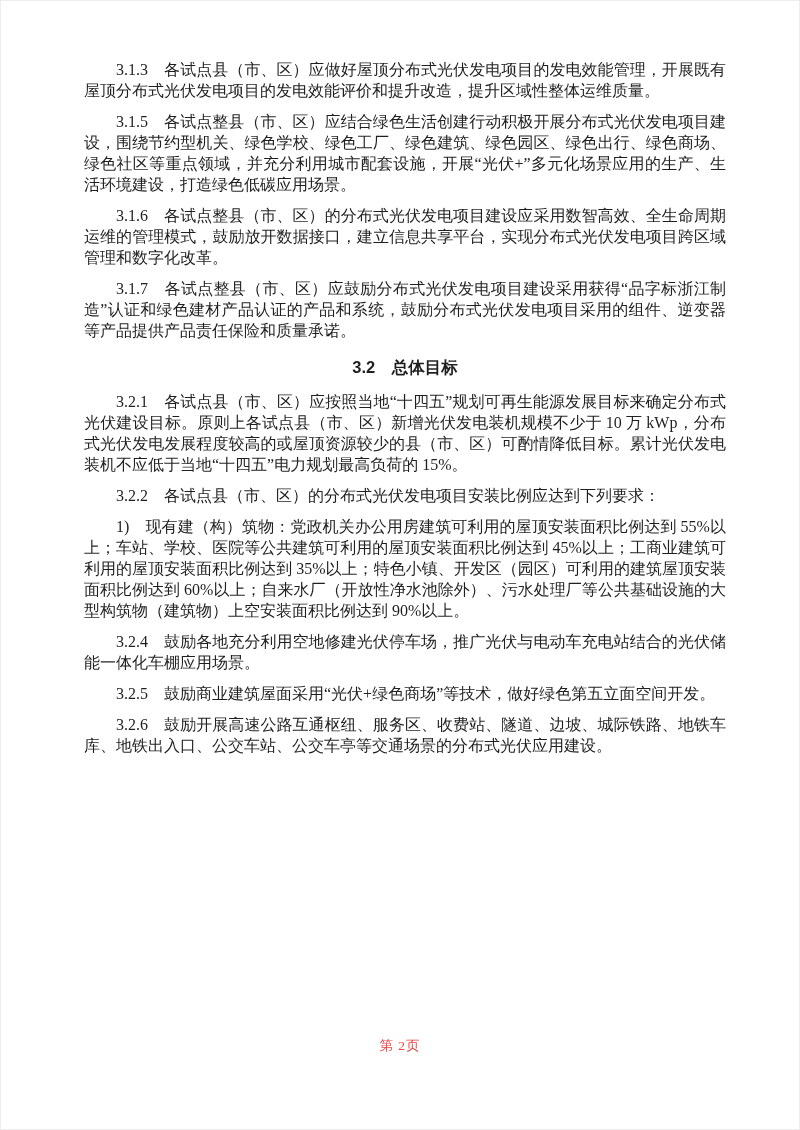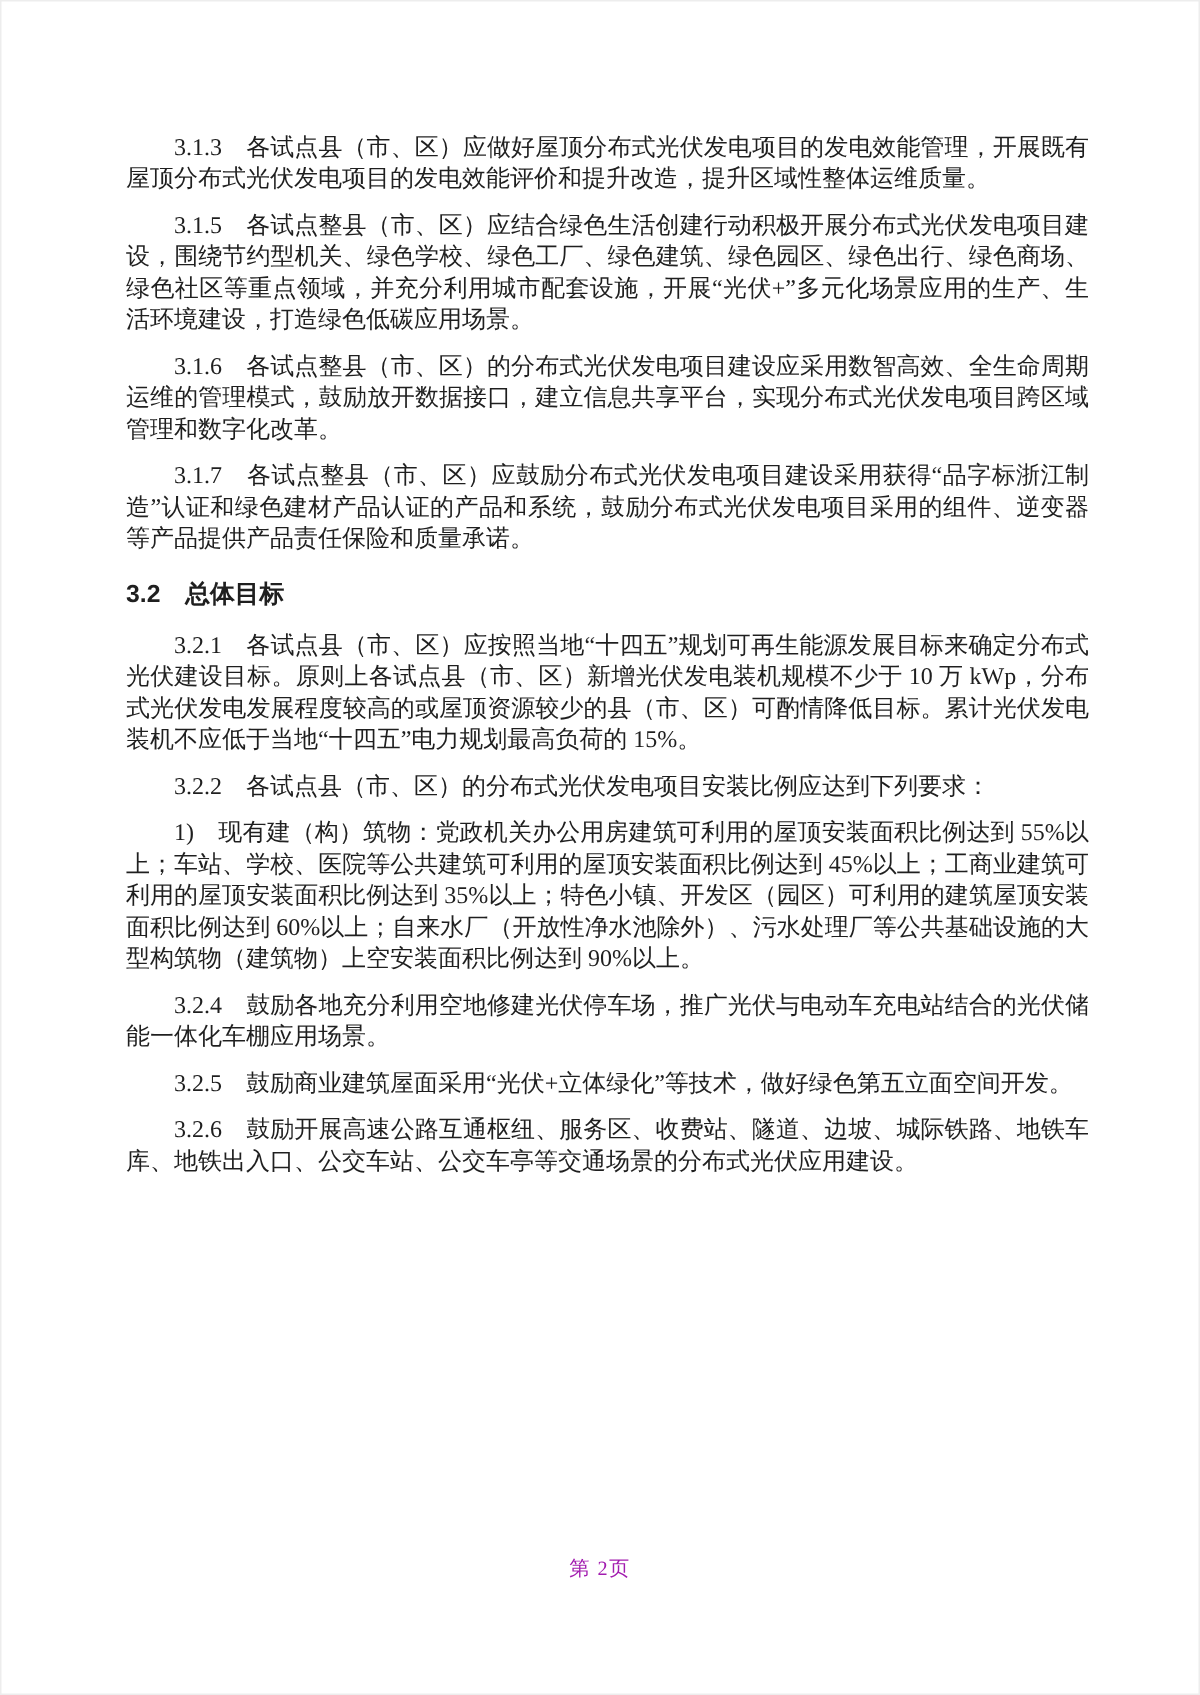--- a/index.html
+++ b/index.html
@@ -13,61 +13,62 @@
     height: 1130px;
     background: #ffffff;
     box-shadow: inset 0 0 0 1px #ededed;
     overflow: hidden;
     font-family: "Liberation Serif", "DejaVu Serif", serif;
     color: #1f1f1f;
   }
   .content {
     position: absolute;
     left: 84px;
-    top: 88px;
+    top: 59px;
     width: 642px;
   }
   .para {
     margin: 0 0 10px 0;
     font-size: 16px;
     line-height: 21px;
     text-align: justify;
     text-indent: 2em;
     word-break: break-all;
   }
   .heading {
     margin: 15px 0 13px 0;
     font-size: 16.5px;
     line-height: 22px;
     font-weight: bold;
     font-family: "Liberation Sans", "DejaVu Sans", sans-serif;
     text-indent: 0;
+    text-align: center;
   }
   .footer {
     position: absolute;
     top: 1037px;
     left: 0;
     width: 100%;
     text-align: center;
     font-size: 13.5px;
-    color: #a21caf;
+    color: #ef4444;
     letter-spacing: 1px;
   }
 </style>
 </head>
 <body>
 
 <div class="page">
   <div class="content">
     <p class="para">3.1.3　各试点县（市、区）应做好屋顶分布式光伏发电项目的发电效能管理，开展既有屋顶分布式光伏发电项目的发电效能评价和提升改造，提升区域性整体运维质量。</p>
     <p class="para">3.1.5　各试点整县（市、区）应结合绿色生活创建行动积极开展分布式光伏发电项目建设，围绕节约型机关、绿色学校、绿色工厂、绿色建筑、绿色园区、绿色出行、绿色商场、绿色社区等重点领域，并充分利用城市配套设施，开展“光伏+”多元化场景应用的生产、生活环境建设，打造绿色低碳应用场景。</p>
     <p class="para">3.1.6　各试点整县（市、区）的分布式光伏发电项目建设应采用数智高效、全生命周期运维的管理模式，鼓励放开数据接口，建立信息共享平台，实现分布式光伏发电项目跨区域管理和数字化改革。</p>
     <p class="para">3.1.7　各试点整县（市、区）应鼓励分布式光伏发电项目建设采用获得“品字标浙江制造”认证和绿色建材产品认证的产品和系统，鼓励分布式光伏发电项目采用的组件、逆变器等产品提供产品责任保险和质量承诺。</p>
     <h2 class="heading">3.2　总体目标</h2>
     <p class="para">3.2.1　各试点县（市、区）应按照当地“十四五”规划可再生能源发展目标来确定分布式光伏建设目标。原则上各试点县（市、区）新增光伏发电装机规模不少于 10 万 kWp，分布式光伏发电发展程度较高的或屋顶资源较少的县（市、区）可酌情降低目标。累计光伏发电装机不应低于当地“十四五”电力规划最高负荷的 15%。</p>
     <p class="para">3.2.2　各试点县（市、区）的分布式光伏发电项目安装比例应达到下列要求：</p>
     <p class="para">1)　现有建（构）筑物：党政机关办公用房建筑可利用的屋顶安装面积比例达到 55%以上；车站、学校、医院等公共建筑可利用的屋顶安装面积比例达到 45%以上；工商业建筑可利用的屋顶安装面积比例达到 35%以上；特色小镇、开发区（园区）可利用的建筑屋顶安装面积比例达到 60%以上；自来水厂（开放性净水池除外）、污水处理厂等公共基础设施的大型构筑物（建筑物）上空安装面积比例达到 90%以上。</p>
     <p class="para">3.2.4　鼓励各地充分利用空地修建光伏停车场，推广光伏与电动车充电站结合的光伏储能一体化车棚应用场景。</p>
-    <p class="para">3.2.5　鼓励商业建筑屋面采用“光伏+立体绿化”等技术，做好绿色第五立面空间开发。</p>
+    <p class="para">3.2.5　鼓励商业建筑屋面采用“光伏+绿色商场”等技术，做好绿色第五立面空间开发。</p>
     <p class="para">3.2.6　鼓励开展高速公路互通枢纽、服务区、收费站、隧道、边坡、城际铁路、地铁车库、地铁出入口、公交车站、公交车亭等交通场景的分布式光伏应用建设。</p>
   </div>
   <div class="footer">第 2页</div>
 </div>
 
 </body></html>

